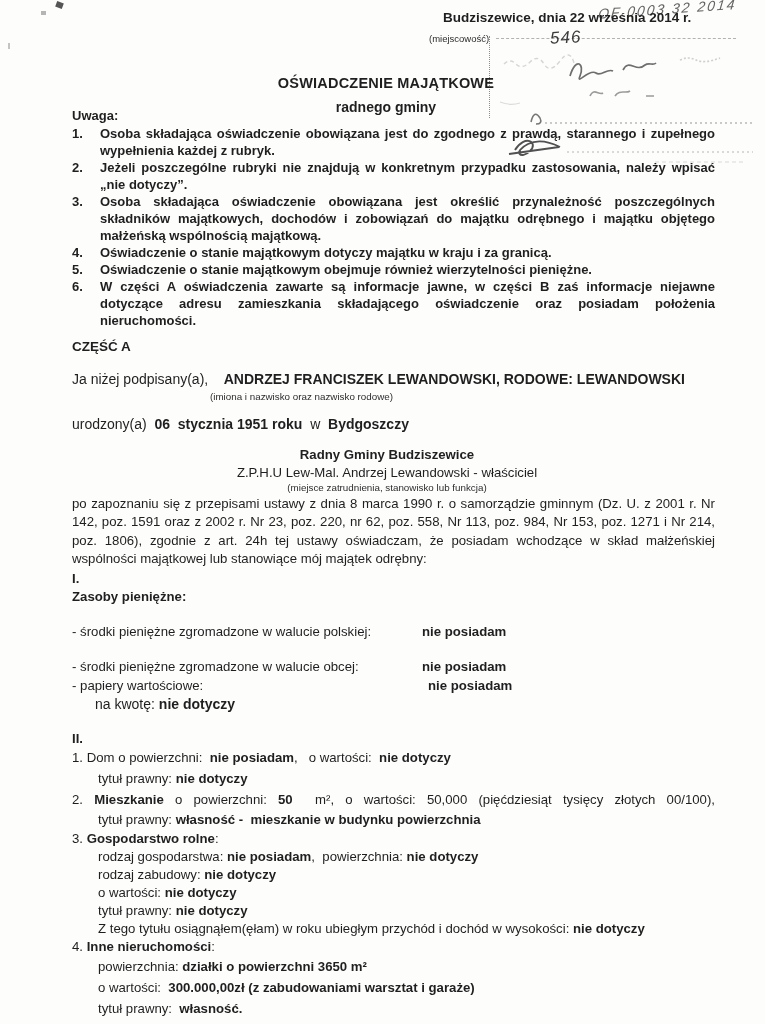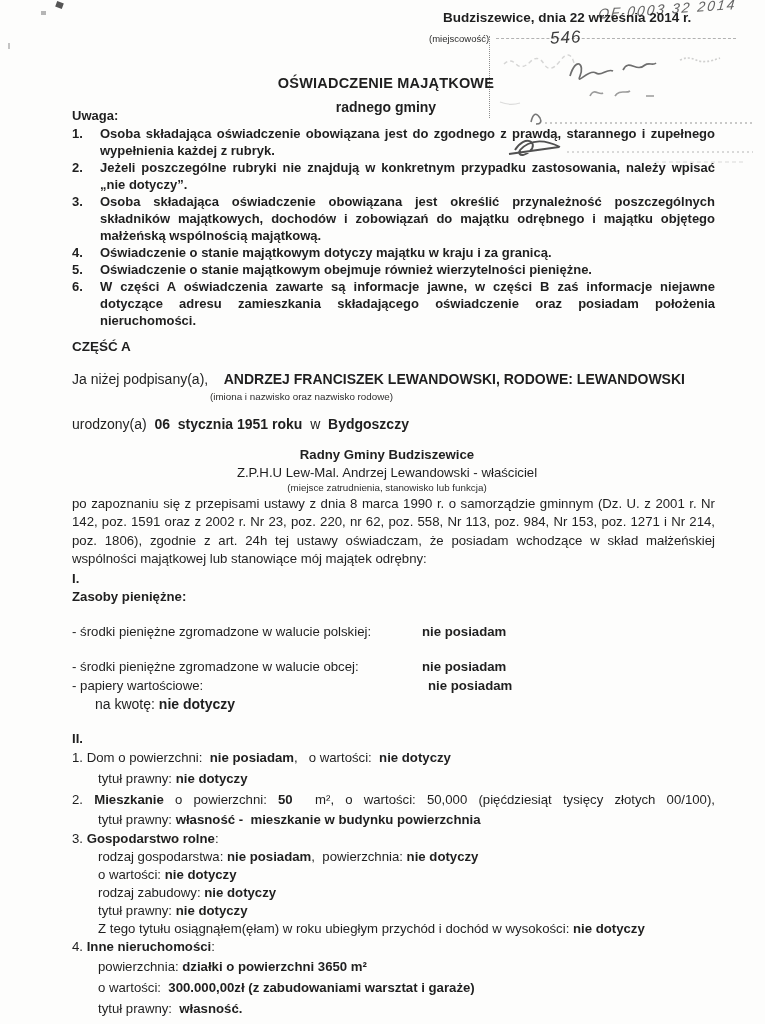--- a/index.html
+++ b/index.html
@@ -183,22 +183,22 @@
     <div class="segline kwota"><span>na kwotę: </span><span class="b">nie dotyczy</span></div>
 
     <div class="sec-num sec2">II.</div>
 
     <div class="segline iiline lh21"><span>1. Dom o powierzchni:  </span><span class="b">nie posiadam</span><span>,   o wartości:  </span><span class="b">nie dotyczy</span></div>
     <div class="segline iiline lh21 ind"><span>tytuł prawny: </span><span class="b">nie dotyczy</span></div>
     <div class="segline iiline lh21 stretch"><span>2. </span><span class="b">Mieszkanie</span><span> o powierzchni: </span><span class="b">50</span><span>  m², o wartości: 50,000 (pięćdziesiąt tysięcy złotych 00/100),</span></div>
     <div class="segline iiline lh20 ind"><span>tytuł prawny: </span><span class="b">własność -  mieszkanie w budynku powierzchnia</span></div>
     <div class="segline iiline lh18"><span>3. </span><span class="b">Gospodarstwo rolne</span><span>:</span></div>
     <div class="segline iiline lh18 ind"><span>rodzaj gospodarstwa: </span><span class="b">nie posiadam</span><span>,  powierzchnia: </span><span class="b">nie dotyczy</span></div>
+    <div class="segline iiline lh18 ind"><span>rodzaj zabudowy: </span><span class="b">nie dotyczy</span></div>
     <div class="segline iiline lh18 ind"><span>o wartości: </span><span class="b">nie dotyczy</span></div>
-    <div class="segline iiline lh18 ind"><span>rodzaj zabudowy: </span><span class="b">nie dotyczy</span></div>
     <div class="segline iiline lh18 ind"><span>tytuł prawny: </span><span class="b">nie dotyczy</span></div>
     <div class="segline iiline lh18 ind"><span>Z tego tytułu osiągnąłem(ęłam) w roku ubiegłym przychód i dochód w wysokości: </span><span class="b">nie dotyczy</span></div>
     <div class="segline iiline lh18"><span>4. </span><span class="b">Inne nieruchomości</span><span>:</span></div>
     <div class="segline iiline lh21 ind"><span>powierzchnia: </span><span class="b">działki o powierzchni 3650 m²</span></div>
     <div class="segline iiline lh21 ind"><span>o wartości:  </span><span class="b">300.000,00zł (z zabudowaniami warsztat i garaże)</span></div>
     <div class="segline iiline lh21 ind"><span>tytuł prawny:  </span><span class="b">własność.</span></div>
 
   </div>
 </div>
 

